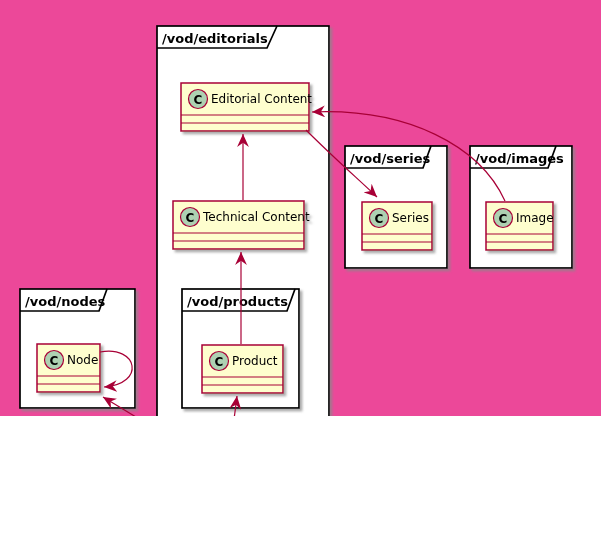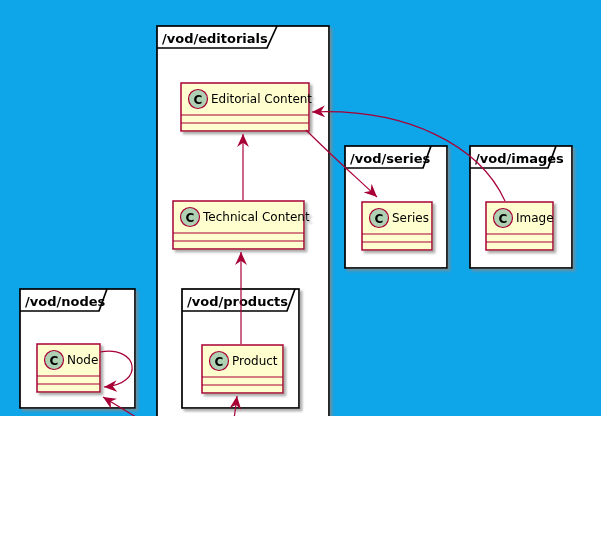--- a/index.html
+++ b/index.html
@@ -5,21 +5,21 @@
   html, body {
     margin: 0;
     padding: 0;
     background: #ffffff;
     font-family: "DejaVu Sans", sans-serif;
   }
   #stage {
     position: relative;
     width: 601px;
     height: 416px;
-    background: #0ea5e9;
+    background: #ec4899;
     overflow: hidden;
   }
   svg { display: block; }
 
   .pkg-body  { fill: #ffffff; stroke: #000000; stroke-width: 1.7; }
   .pkg-tab   { fill: none;    stroke: #000000; stroke-width: 1.7; stroke-linejoin: miter; }
   .pkg-label { font-family: "DejaVu Sans", sans-serif; font-size: 13px; font-weight: bold; fill: #000000; }
 
   .cls-box    { fill: #FEFECE; stroke: #A80036; stroke-width: 1.5; }
   .cls-sep    { stroke: #A80036; stroke-width: 1; }

